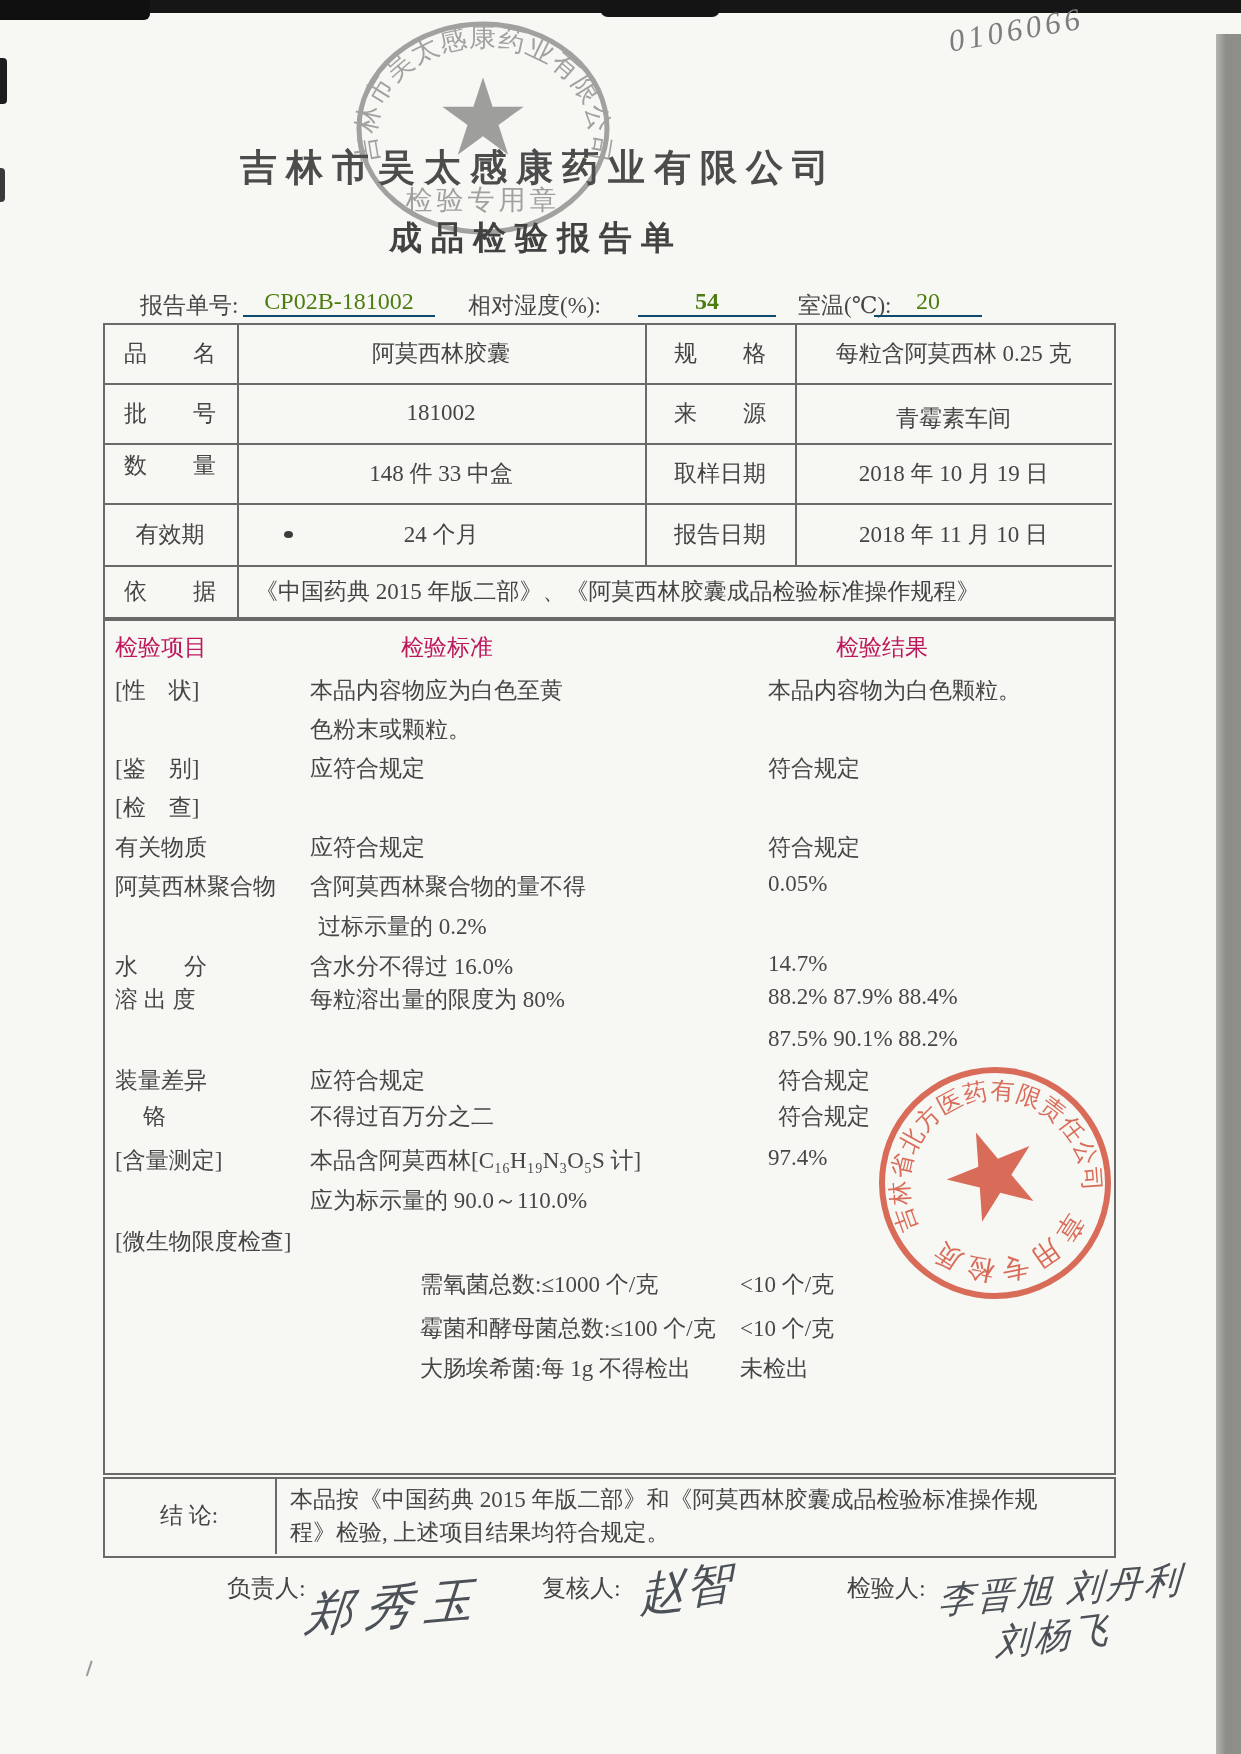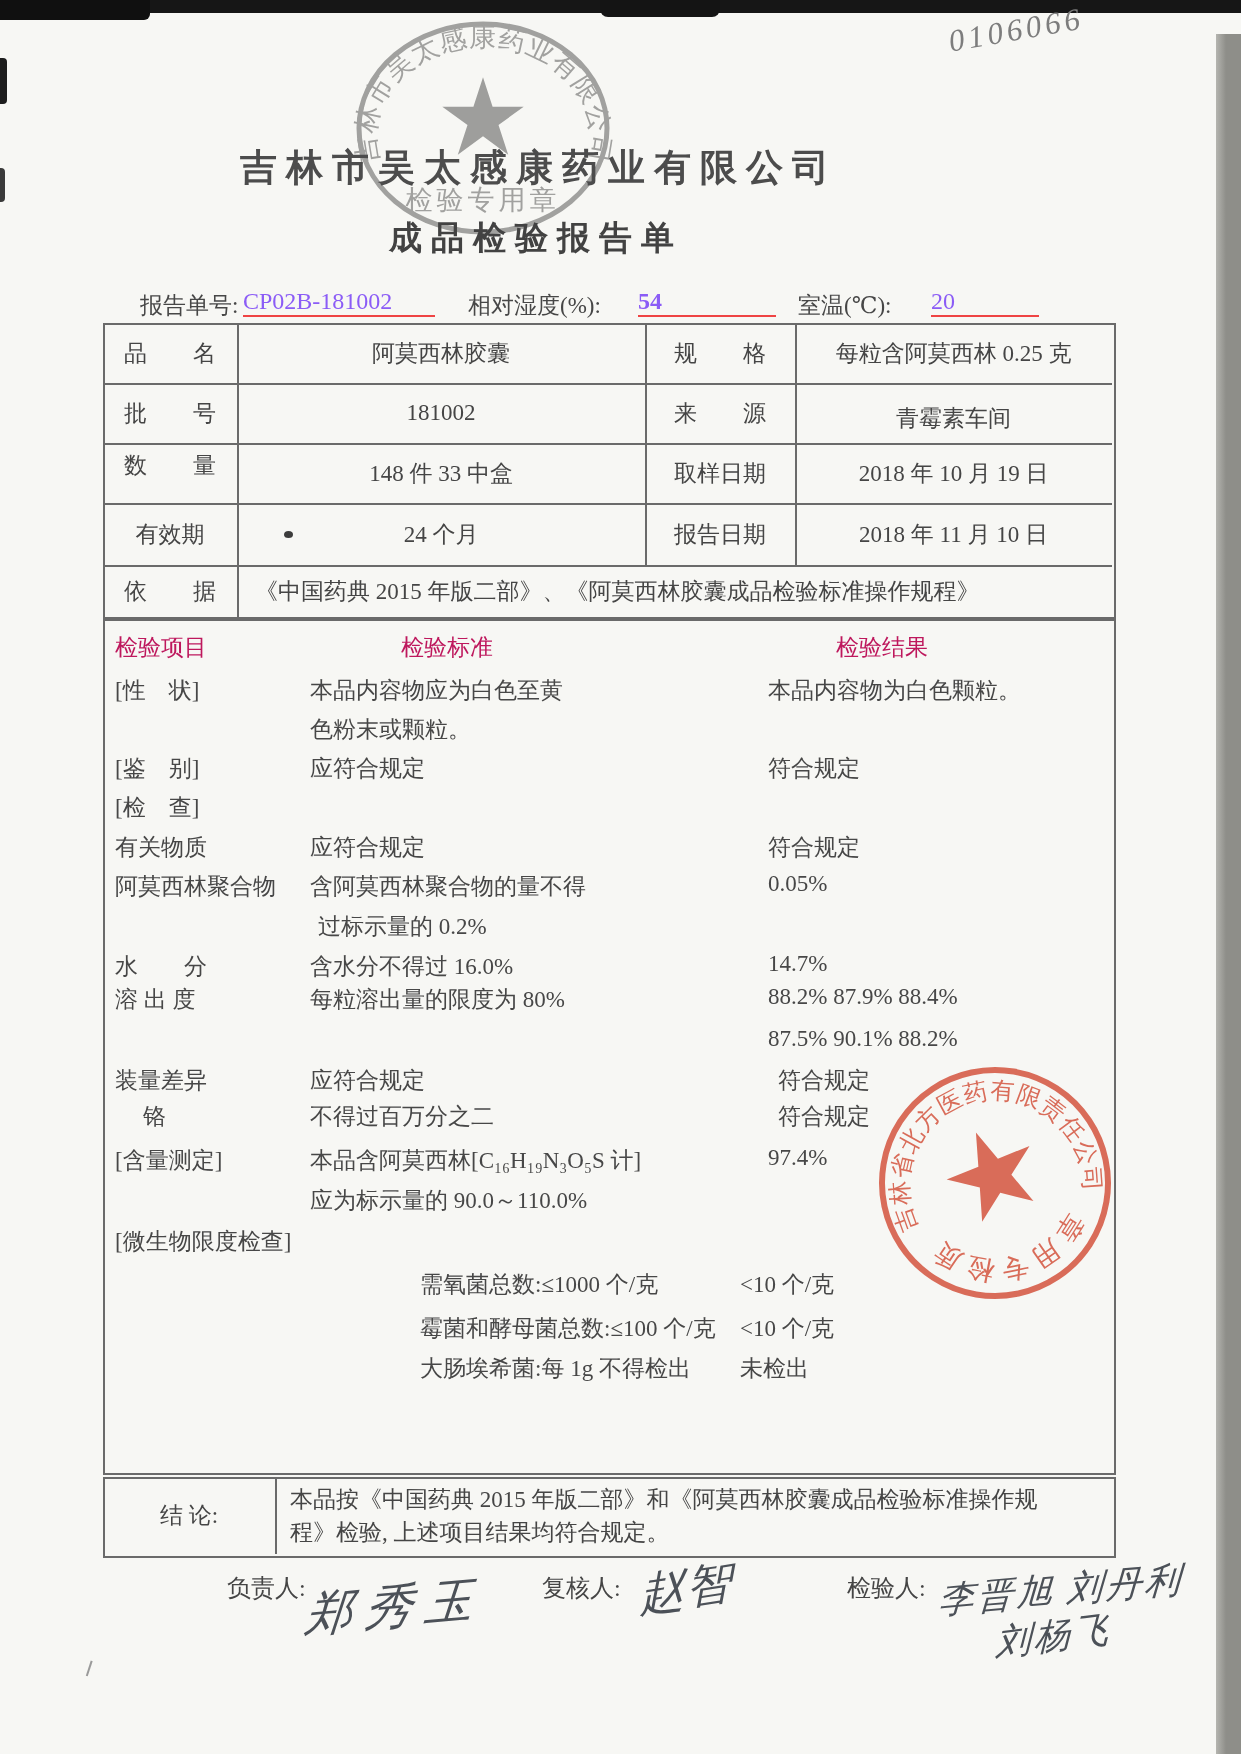--- a/index.html
+++ b/index.html
@@ -20,21 +20,21 @@
   .blob2{left:0;top:168px;width:5px;height:34px;background:#3a3a3a;border-radius:0 4px 4px 0;}
   .speck{background:#3c3c3c;border-radius:50%;}
   
   .hw{font-style:italic;color:#565b62;}
   .hw-number{left:948px;top:12px;font-size:31px;letter-spacing:4px;color:#7d7d7d;transform:rotate(-10deg);}
   .company{left:240px;top:143px;width:582px;text-align:center;font-size:37px;letter-spacing:9px;font-weight:bold;color:#4c4c4c;}
   .doc-title{left:388px;top:216px;width:296px;text-align:center;font-size:33px;letter-spacing:9px;font-weight:bold;color:#424242;}
   .stamp{mix-blend-mode:multiply;}
   
   .meta{top:290px;height:30px;}
-  .u-line{position:absolute;border-bottom:2px solid #ef4444;text-align:left;font-size:24px;color:#8b5cf6;}
+  .u-line{position:absolute;border-bottom:2px solid #0c4a6e;text-align:center;font-size:24px;color:#4d7c0f;}
   
   .box{position:absolute;border:2px solid #6a6a6a;background:rgba(255,255,255,0.0);}
   .hline{position:absolute;height:2px;background:#6a6a6a;}
   .vline{position:absolute;width:2px;background:#6a6a6a;}
   .cell{position:absolute;display:flex;align-items:center;justify-content:center;font-size:23px;color:#454545;white-space:nowrap;}
   .cell.left{justify-content:flex-start;}
   
   .insp-row{position:absolute;left:0;top:0;width:1241px;height:32px;}
   .insp-row span{position:absolute;white-space:nowrap;font-size:23px;color:#474747;}
   .col-item{left:115px;}
@@ -73,21 +73,21 @@
   </svg>
 
   <div class="txt company">吉林市吴太感康药业有限公司</div>
   <div class="txt doc-title">成品检验报告单</div>
 
   <div class="txt meta" style="left:140px;">报告单号:</div>
   <div class="u-line" style="left:243px;top:288px;width:192px;">CP02B-181002</div>
   <div class="txt meta" style="left:468px;">相对湿度(%):</div>
   <div class="u-line" style="left:638px;top:288px;width:138px;font-weight:bold;">54</div>
   <div class="txt meta" style="left:798px;">室温(℃):</div>
-  <div class="u-line" style="left:931px;top:288px;width:108px;">20</div>
+  <div class="u-line" style="left:874px;top:288px;width:108px;">20</div>
 
   <div class="box" style="left:103px;top:323px;width:1009px;height:294px;"></div>
   <div class="hline" style="left:103px;top:383px;width:1009px;"></div>
   <div class="hline" style="left:103px;top:443px;width:1009px;"></div>
   <div class="hline" style="left:103px;top:503px;width:1009px;"></div>
   <div class="hline" style="left:103px;top:565px;width:1009px;"></div>
   <div class="vline" style="left:237px;top:323px;height:294px;"></div>
   <div class="vline" style="left:645px;top:323px;height:242px;"></div>
   <div class="vline" style="left:795px;top:323px;height:242px;"></div>
 

